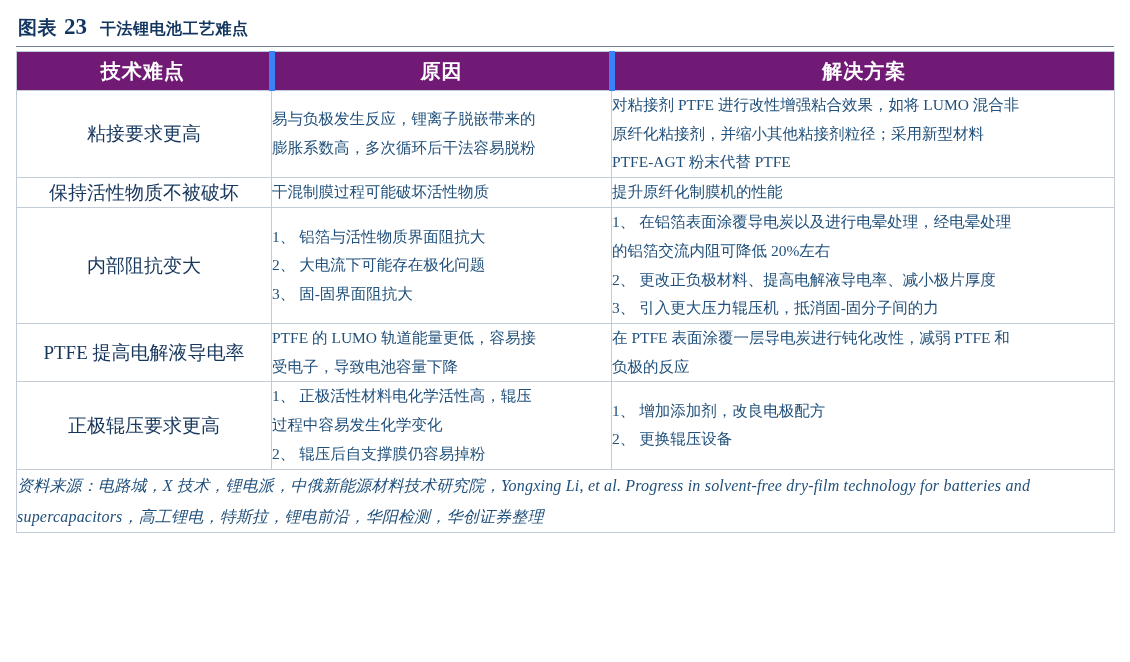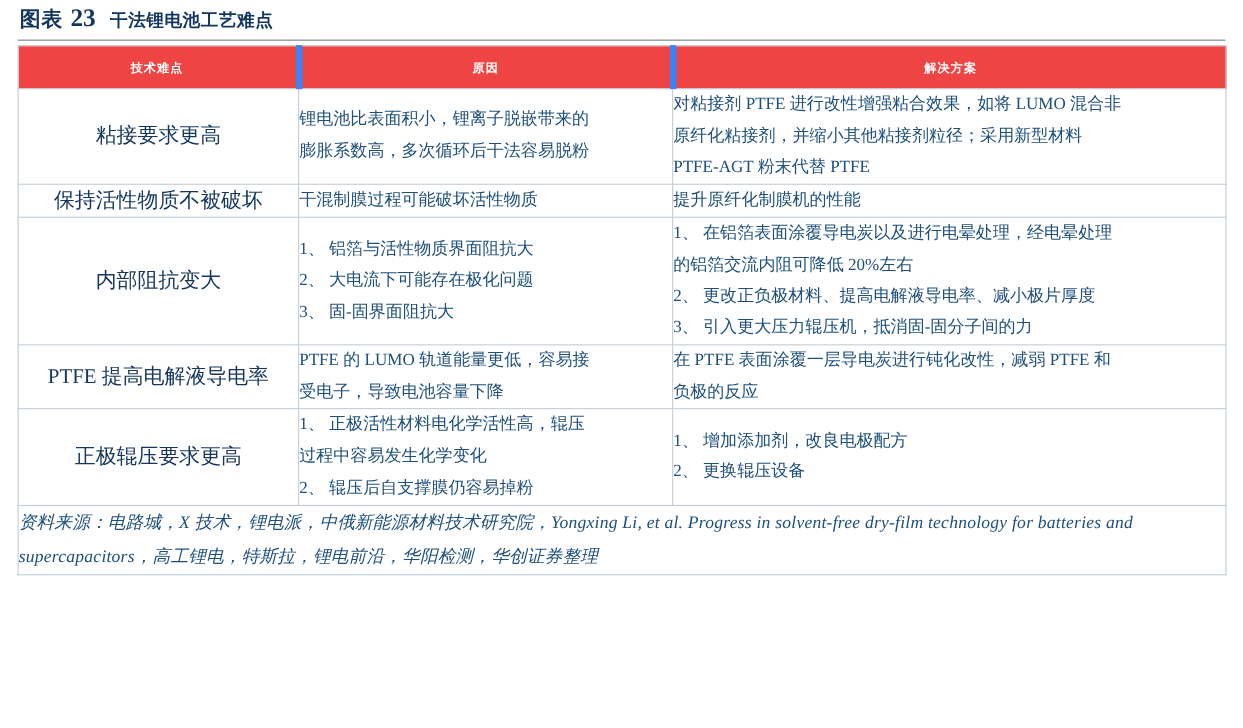--- a/index.html
+++ b/index.html
@@ -12,21 +12,21 @@
     height: 662px;
     font-family: "Liberation Serif", "DejaVu Serif", serif;
     color: #16395f;
     overflow: hidden;
   }
   .page {
     position: relative;
     width: 1130px;
     height: 506px;
     box-sizing: border-box;
-    padding: 4px 16px 0 16px;
+    padding: 14px 16px 0 16px;
     border-radius: 13px;
   }
 
   
   .title-row {
     display: flex;
     align-items: baseline;
     padding: 0 0 5px 2px;
     border-bottom: 1.5px solid #6f8099;
     margin-bottom: 4px;
@@ -57,23 +57,23 @@
     border-collapse: collapse;
     table-layout: fixed;
     margin-top: 3px;
   }
   table.matrix td, table.matrix th {
     border: 1px solid #c3ccd6;
     vertical-align: middle;
     padding: 0;
   }
   thead th {
-    background: #ef4444;
+    background: #701a75;
     color: #ffffff;
-    font-size: 11px;
+    font-size: 20px;
     font-weight: bold;
     text-align: center;
     height: 38px;
     border: 1px solid #1d4578;
     letter-spacing: 1px;
   }
   thead th.sep-l { border-left: 6px solid #3b82f6; }
 
   td.c-issue {
     text-align: center;
@@ -126,21 +126,21 @@
         <th>技术难点</th>
         <th class="sep-l">原因</th>
         <th class="sep-l">解决方案</th>
       </tr>
     </thead>
     <tbody>
 
       <tr>
         <td class="c-issue">粘接要求更高</td>
         <td class="c-cause">
-          <span class="ln">锂电池比表面积小，锂离子脱嵌带来的</span>
+          <span class="ln">易与负极发生反应，锂离子脱嵌带来的</span>
           <span class="ln">膨胀系数高，多次循环后干法容易脱粉</span>
         </td>
         <td class="c-solution">
           <span class="ln">对粘接剂 PTFE 进行改性增强粘合效果，如将 LUMO 混合非</span>
           <span class="ln">原纤化粘接剂，并缩小其他粘接剂粒径；采用新型材料</span>
           <span class="ln">PTFE-AGT 粉末代替 PTFE</span>
         </td>
       </tr>
 
       <tr>

